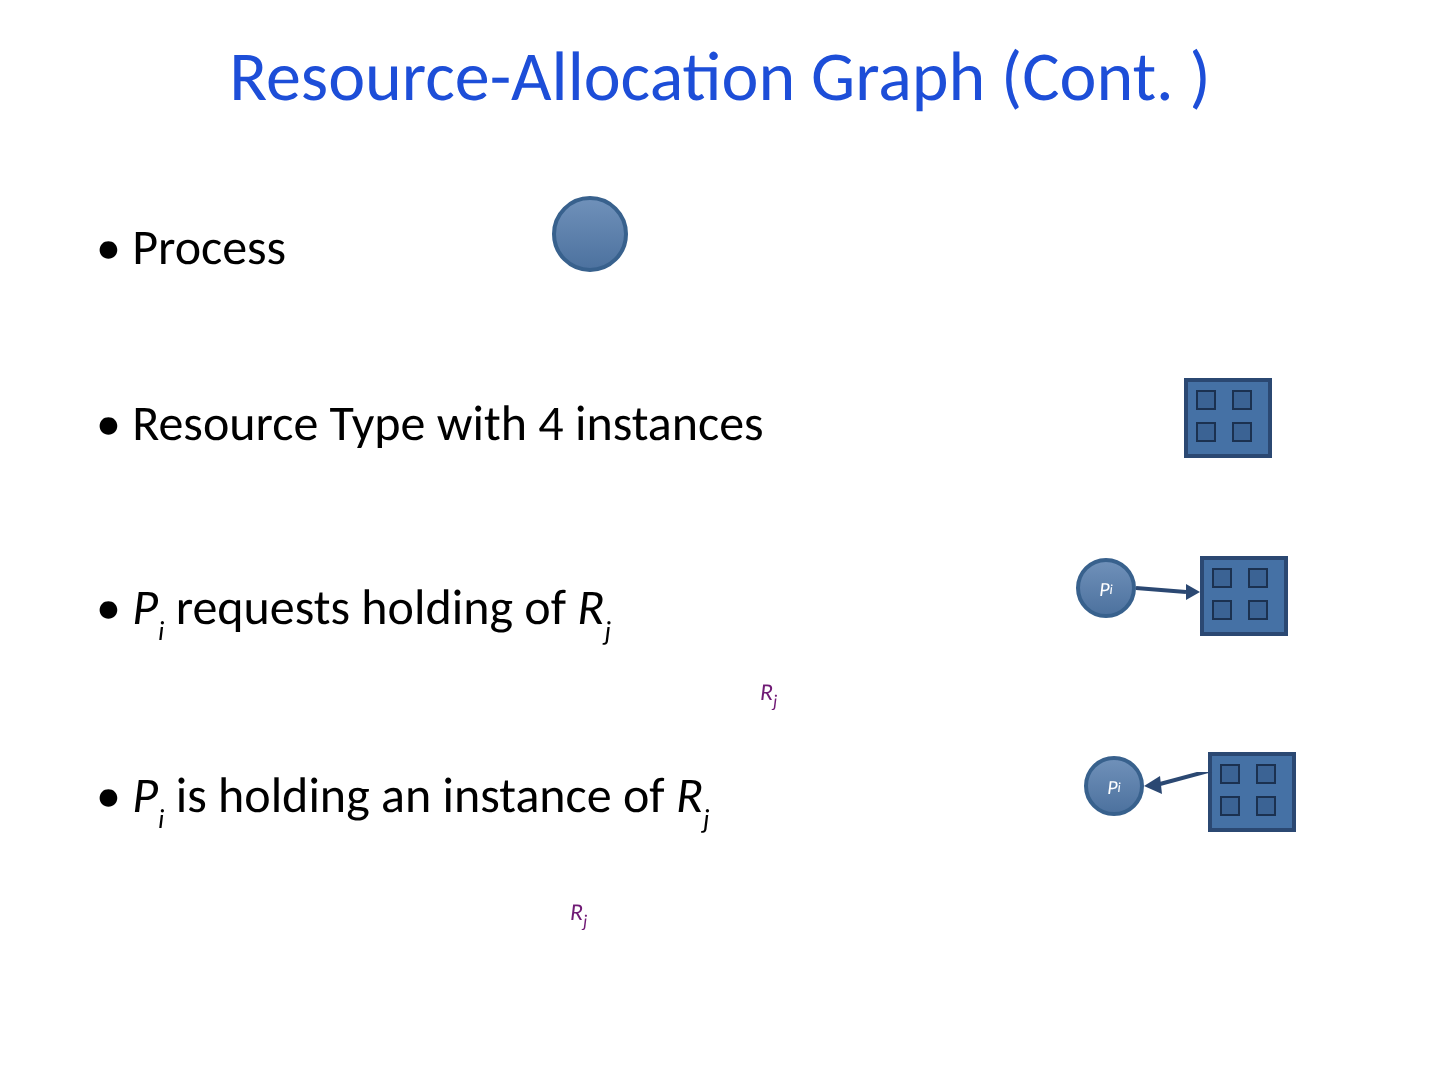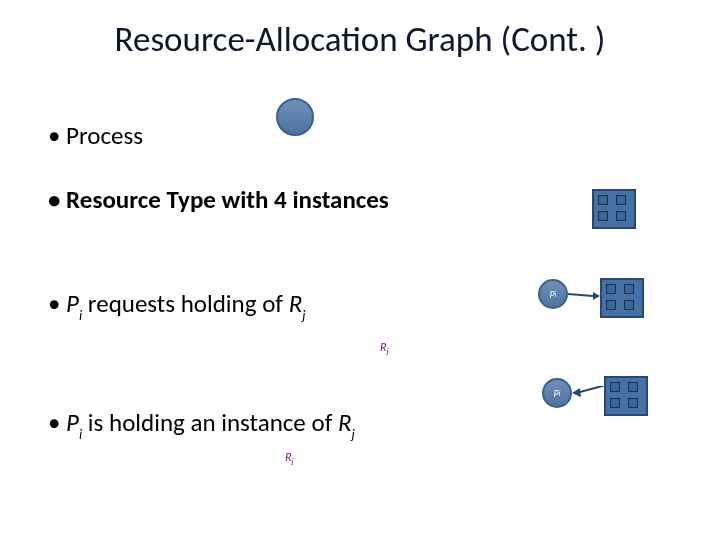--- a/index.html
+++ b/index.html
@@ -11,21 +11,21 @@
     position: relative;
     overflow: hidden;
   }
   .title {
     position: absolute;
     top: 18px;
     left: 0;
     width: 720px;
     text-align: center;
     font-size: 35px;
-    color: #0f172a;
+    color: #1d4ed8;
   }
   .bullet {
     position: absolute;
     font-size: 25px;
     color: #000;
   }
   .bullet::before {
     content: "• ";
   }
   .sub { font-style: italic; }
@@ -81,26 +81,26 @@
   .arrow {
     position: absolute;
     pointer-events: none;
   }
 </style>
 </head>
 <body>
 
 <div class="title">Resource-Allocation Graph (Cont. )</div>
 
-<div class="bullet" style="top:108px; left:48px;margin-top:12px;">
+<div class="bullet" style="top:108px; left:48px;">
   <span>Process</span>
 </div>
 <div class="circle" style="top:98px; left:276px;"></div>
 
-<div class="bullet" style="top:184px; left:48px;font-weight:bold;">
+<div class="bullet" style="top:196px; left:48px;">
   <span>Resource Type with 4 instances</span>
 </div>
 <div class="resource-box" style="top:189px; left:592px; width:44px; height:40px;">
   <div class="dot"></div>
   <div class="dot"></div>
   <div class="dot"></div>
   <div class="dot"></div>
 </div>
 
 <div class="bullet" style="top:288px; left:48px;">
@@ -121,21 +121,21 @@
 
 <svg class="arrow" style="top:290px; left:566px;" width="36" height="12">
   <line x1="2" y1="4" x2="27" y2="6" stroke="#2b4872" stroke-width="2"></line>
   <polygon points="27,2 34,6 27,10" fill="#2b4872"></polygon>
 </svg>
 
 <div class="small-label" style="top:340px; left:380px;">
   <span>R</span><span class="psub">j</span>
 </div>
 
-<div class="bullet" style="top:382px; left:48px;margin-top:25px;">
+<div class="bullet" style="top:382px; left:48px;">
   <span class="sub">P</span><span class="sup">i</span><span> is holding an instance of </span><span class="sub">R</span><span class="sup">j</span>
 </div>
 
 <div class="mini-circle" style="top:378px; left:542px;">
   <span>P</span>
     <span class="psub">i</span>
 </div>
 
 <div class="resource-box" style="top:376px; left:604px; width:44px; height:40px;">
   <div class="dot"></div>

